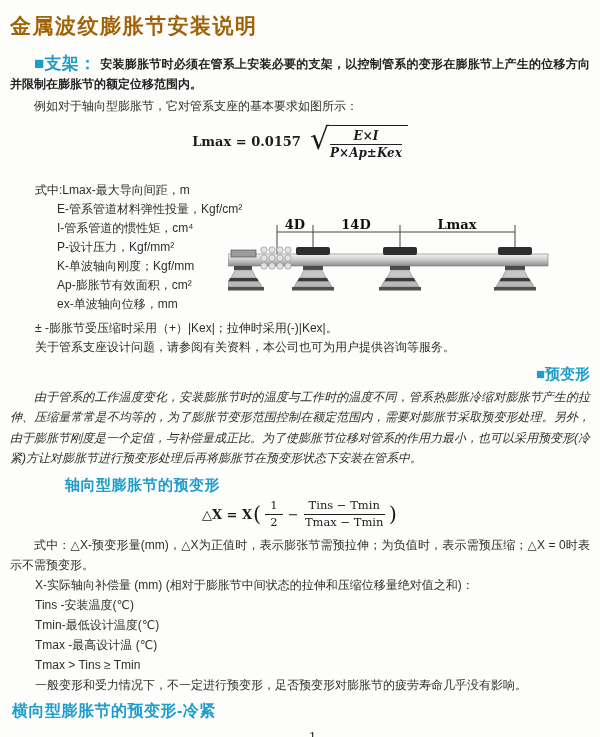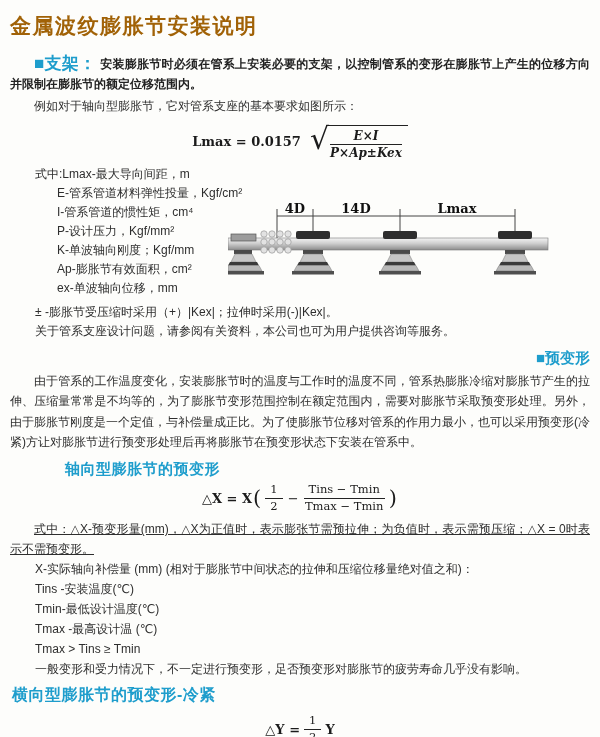--- a/index.html
+++ b/index.html
@@ -18,21 +18,21 @@
   .para { font-size:12px; line-height:20px; text-align:justify; margin:0; }
   .h-support { font-size:17px; font-weight:bold; margin-left:24px; margin-right:4px; vertical-align:-1px; }
   .intro-text { font-weight:bold; color:#222; }
   .p-example { text-indent:24px; margin-top:2px; }
 
   
   .formula {
     display:flex; justify-content:center; align-items:center;
     font-family:"DejaVu Serif","Liberation Serif",serif; color:#1b1b1b;
   }
-  .formula-lmax { font-size:13px; font-weight:bold; margin:6px 0 4px 0; }
+  .formula-lmax { font-size:13px; font-weight:bold; margin:6px 0 20px 0; }
   .root { display:inline-flex; align-items:flex-start; margin-left:9px; }
   .root-sign { font-size:30px; font-weight:400; line-height:30px; margin-right:-3px; transform:translateY(2px); }
   .root-body { border-top:1.6px solid #222; padding:2px 6px 0 4px; margin-top:3px; }
   .frac { display:inline-flex; flex-direction:column; align-items:center; line-height:1.2; font-size:12px; }
   .frac .num { align-self:stretch; text-align:center; border-bottom:1.1px solid #222; padding:0 5px 1px 5px; }
   .frac .den { padding-top:1px; }
   .formula-lmax .frac { font-style:italic; font-weight:bold; }
   .formula-dx { font-size:13px; margin:4px 0 6px 0; }
   .formula-dx .f-lhs, .formula-dy .f-lhs { font-weight:bold; }
   .formula-dx .frac { font-size:11.5px; margin:0 3px; }
@@ -44,23 +44,23 @@
 
   
   .defs-row { position:relative; min-height:138px; margin-top:2px; }
   ul.defs { list-style:none; margin:0; padding:0; width:255px; }
   ul.defs li { font-size:12px; line-height:19px; margin-left:47px; white-space:nowrap; }
   ul.defs li:first-child { margin-left:25px; }
   .diagram { position:absolute; right:12px; top:36px; width:350px; height:95px; }
   .def-extra { font-size:12px; line-height:19px; margin:0 0 0 25px; }
 
   .h2-pre { display:block; font-size:15px; font-weight:bold; margin:8px 0 3px 23px;text-align:right; }
-  .p-body { text-indent:24px; margin-top:1px; line-height:20.5px; }
+  .p-body { text-indent:24px; margin-top:1px; line-height:20.5px;font-style:italic; }
   .h3-axial { display:block; font-size:15px; font-weight:bold; margin:7px 0 2px 55px; letter-spacing:0.5px; }
-  .p-explain { text-indent:24px; margin-top:2px;text-decoration:underline; }
+  .p-explain { text-indent:24px; margin-top:2px; }
   .def-line { font-size:12px; line-height:20px; margin:0 0 0 25px; }
   .h3-lateral { display:block; font-size:16px; font-weight:bold; margin:6px 0 0 2px; letter-spacing:0.5px; }
 
   svg text.dim { font-family:"DejaVu Serif","Liberation Serif",serif; font-weight:bold; font-size:13px; fill:#101010; }
 </style>
 </head>
 <body>
 
 <div class="page">
 

